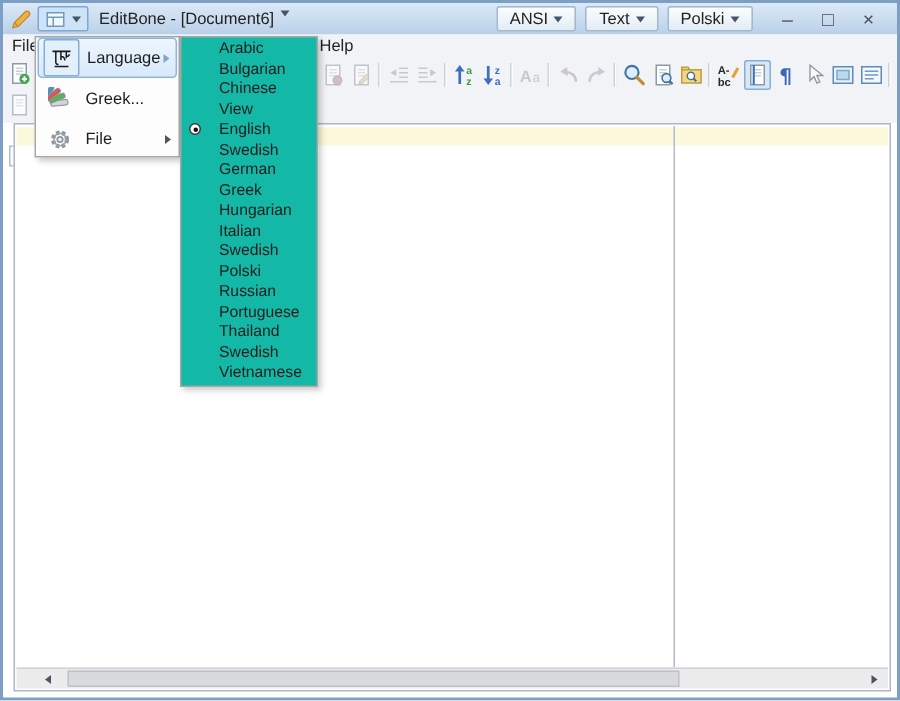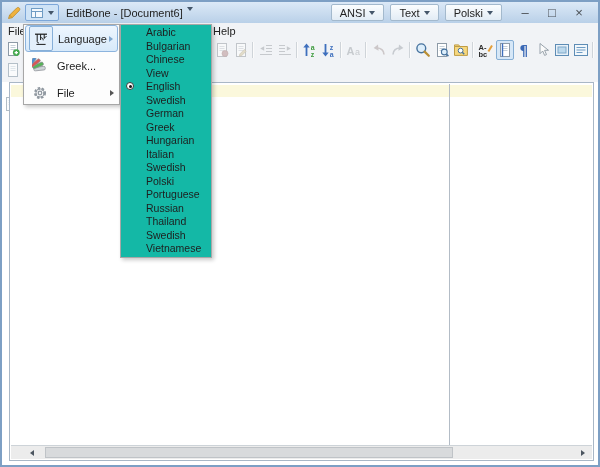--- a/index.html
+++ b/index.html
@@ -337,20 +337,20 @@
       <div class="litem"><span>Chinese</span></div>
       <div class="litem"><span>View</span></div>
       <div class="litem"><span class="radio"></span><span>English</span></div>
       <div class="litem"><span>Swedish</span></div>
       <div class="litem"><span>German</span></div>
       <div class="litem"><span>Greek</span></div>
       <div class="litem"><span>Hungarian</span></div>
       <div class="litem"><span>Italian</span></div>
       <div class="litem"><span>Swedish</span></div>
       <div class="litem"><span>Polski</span></div>
+      <div class="litem"><span>Russian</span></div>
       <div class="litem"><span>Portuguese</span></div>
-      <div class="litem"><span>Russian</span></div>
       <div class="litem"><span>Thailand</span></div>
       <div class="litem"><span>Swedish</span></div>
       <div class="litem"><span>Vietnamese</span></div>
     </div>
 
 </div>
 
 </body></html>

